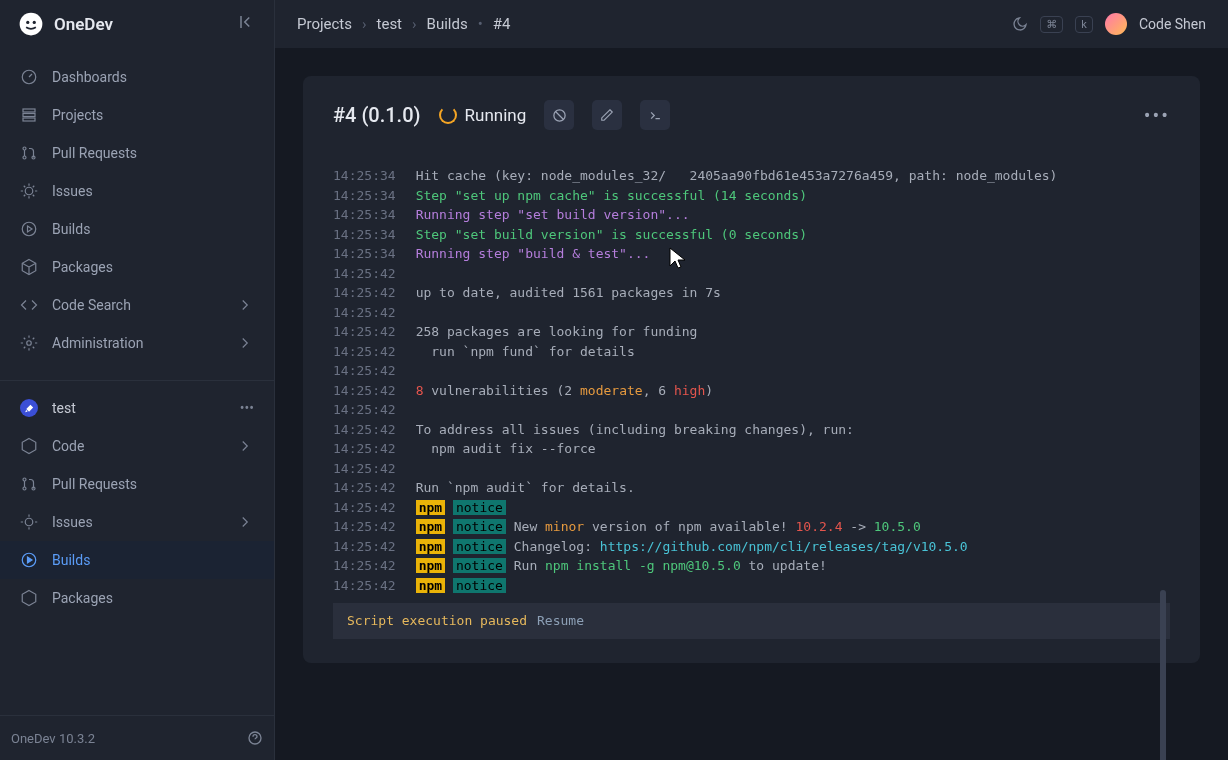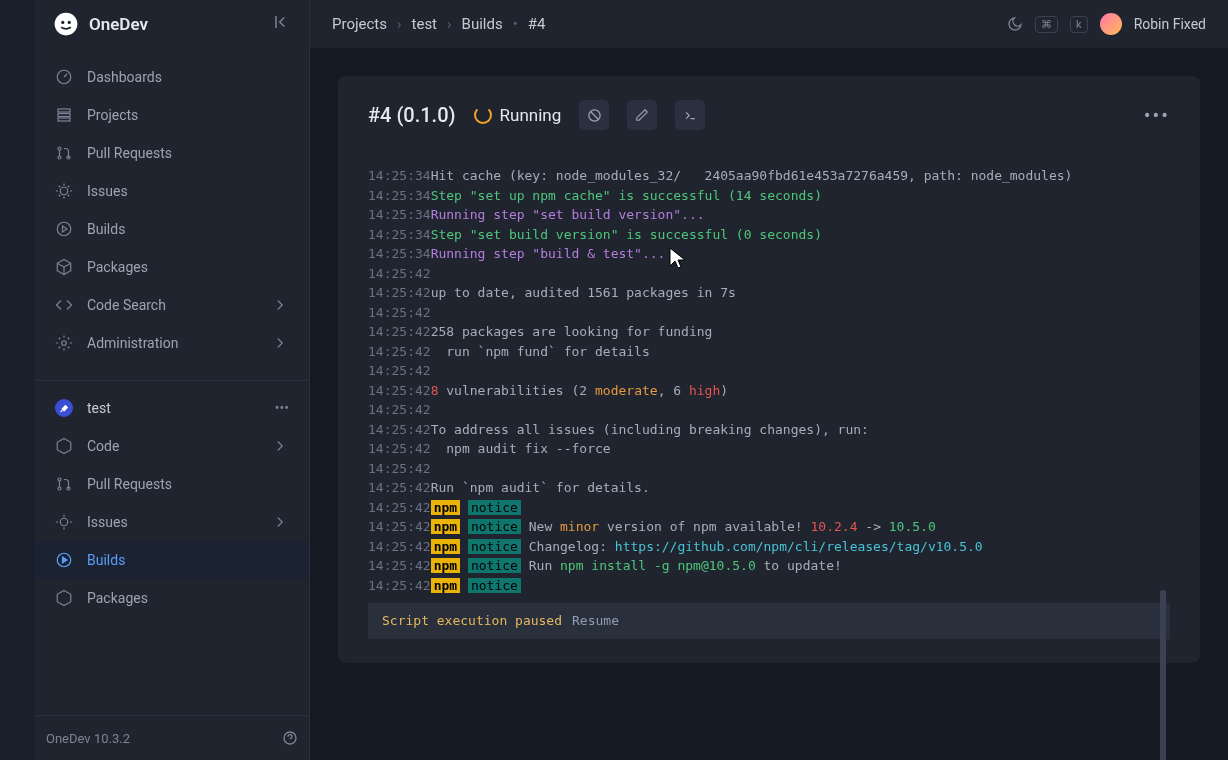--- a/index.html
+++ b/index.html
@@ -4,21 +4,21 @@
 <style>
 * { margin: 0; padding: 0; box-sizing: border-box; }
 body {
   font-family: -apple-system, BlinkMacSystemFont, "Segoe UI", Roboto, sans-serif;
   background: #1a1f2b;
   color: #c5c9d3;
   width: 1228px;
   height: 760px;
   overflow: hidden;
 }
-.app { display: flex; height: 100%; margin-left: 35px; }
+.app { display: flex; height: 100%; }
 .sidebar {
   width: 275px;
   background: #1f242f;
   border-right: 1px solid #2a303c;
   display: flex;
   flex-direction: column;
 }
 .sidebar-header {
   height: 48px;
   display: flex;
@@ -96,21 +96,21 @@
   border-bottom: 2px solid transparent;
 }
 .tab.active { color:#5b9cf7; border-bottom-color:#5b9cf7;}
 .tab-right { margin-left:auto; }
 .log-area {
   font-family: "SF Mono", Menlo, Consolas, monospace; font-size:13px;
   padding: 16px 30px 24px; line-height: 1.5;
   position:relative;
 }
 .log-scroll { overflow-y:auto; }
-.log-line { display:flex; gap: 0; white-space: pre; }
+.log-line { display:flex; gap: 20px; white-space: pre; }
 .ts { color:#6a7183; }
 .txt-gray { color:#a7adb9; }
 .txt-green { color:#4ec77b; }
 .txt-purple { color:#b57edc; }
 .txt-red { color:#e4554d; font-weight:500;}
 .txt-orange { color:#e69a3f; }
 .txt-cyan { color:#49c3d6; }
 .badge-npm { background:#eab308; color:#000; padding:0 3px; font-weight:600;}
 .badge-notice { background:#0f766e; color:#000; padding:0 3px;}
 .paused-bar {
@@ -289,21 +289,21 @@
         <span class="sep">•</span>
         <span class="crumb">#4</span>
       </div>
       <div class="topbar-right">
         <svg width="16" height="16" viewBox="0 0 24 24" fill="none" stroke="#7b8394" stroke-width="2">
             <path d="M21 13A9 9 0 1111 3a7 7 0 0010 10z"></path>
           </svg>
         <span class="kbd">⌘</span>
         <span class="kbd">k</span>
         <span class="avatar"></span>
-        <span class="user-name">Robin Fixed</span>
+        <span class="user-name">Code Shen</span>
       </div>
     </div>
 
     <div class="content">
       <div class="card">
         <div class="card-header">
           <span class="build-title">#4 (0.1.0)</span>
           <span class="status-badge">
             <span class="spinner"></span>
             <span>Running</span>

